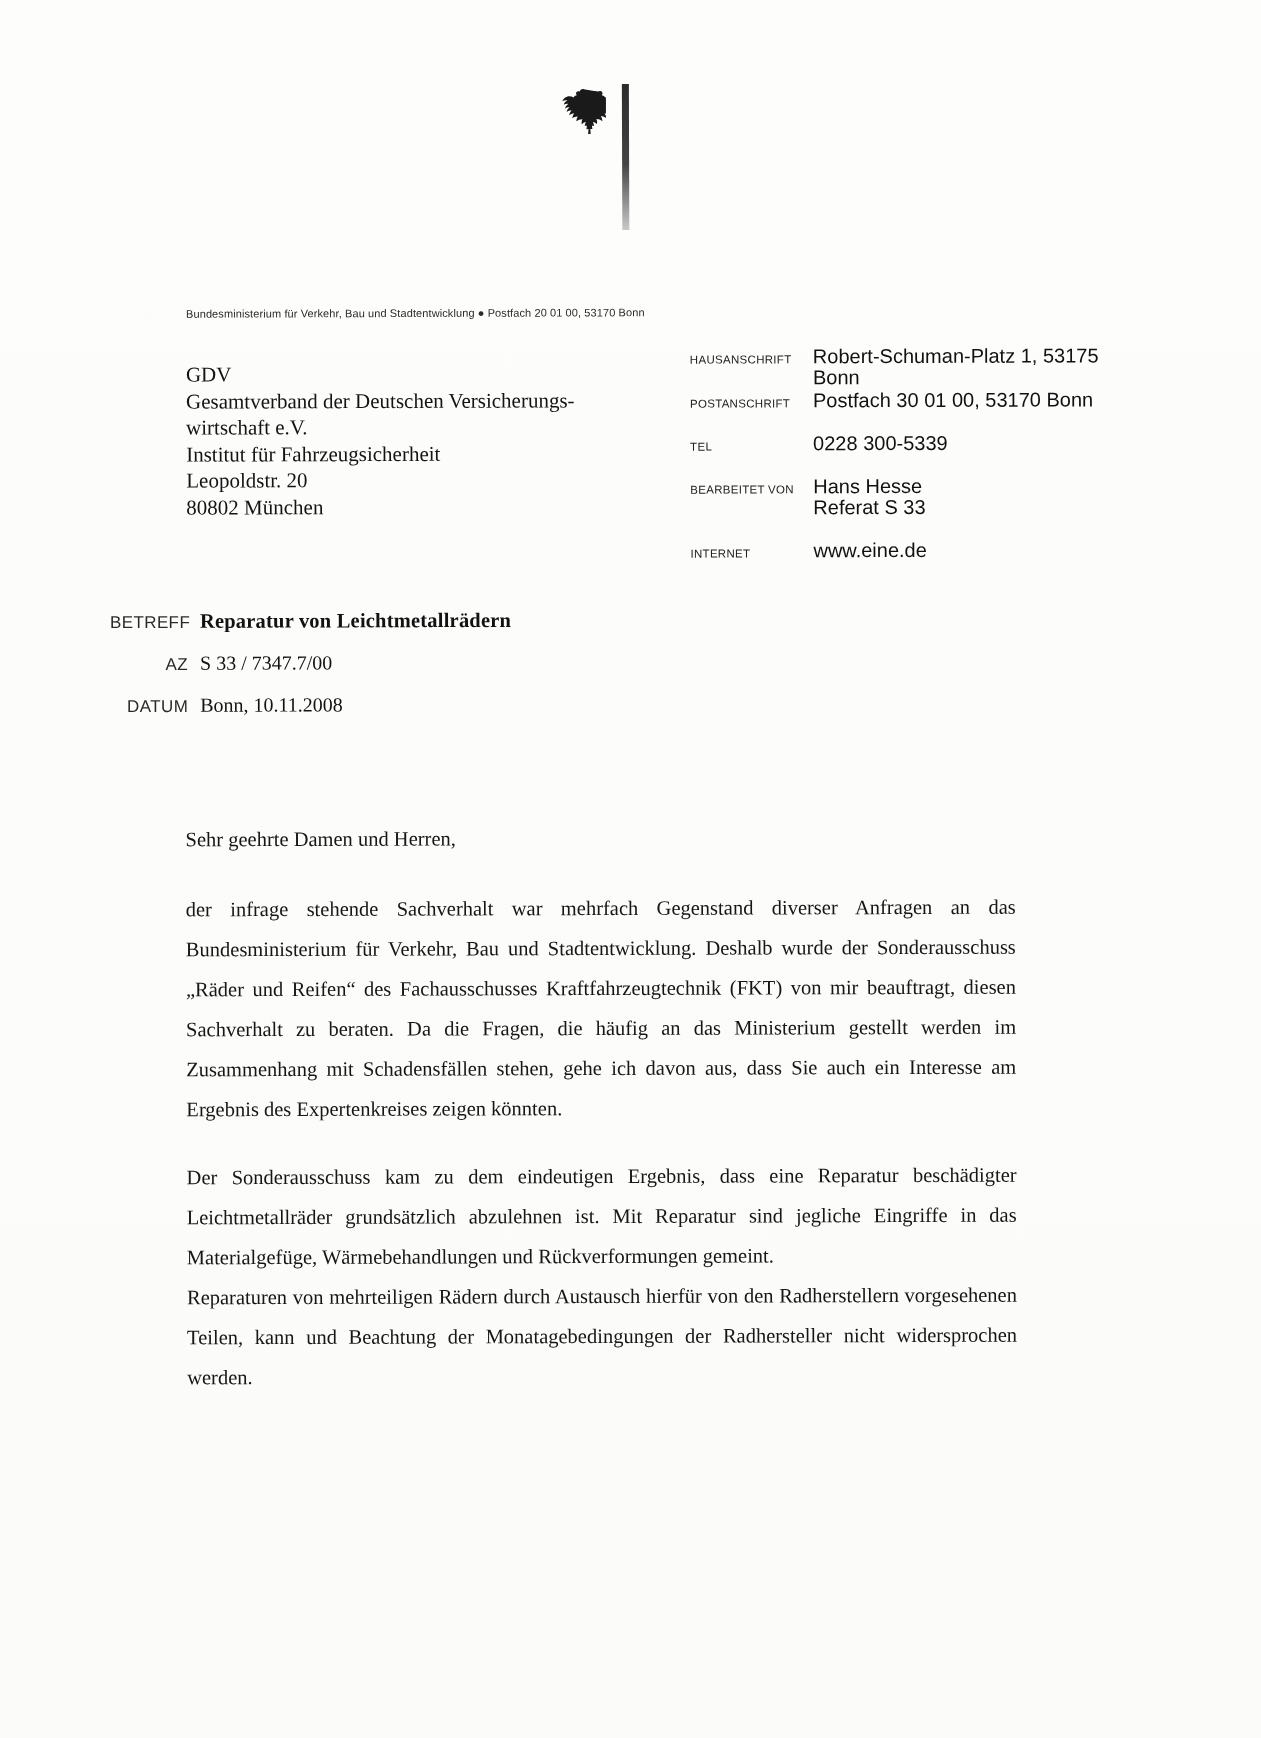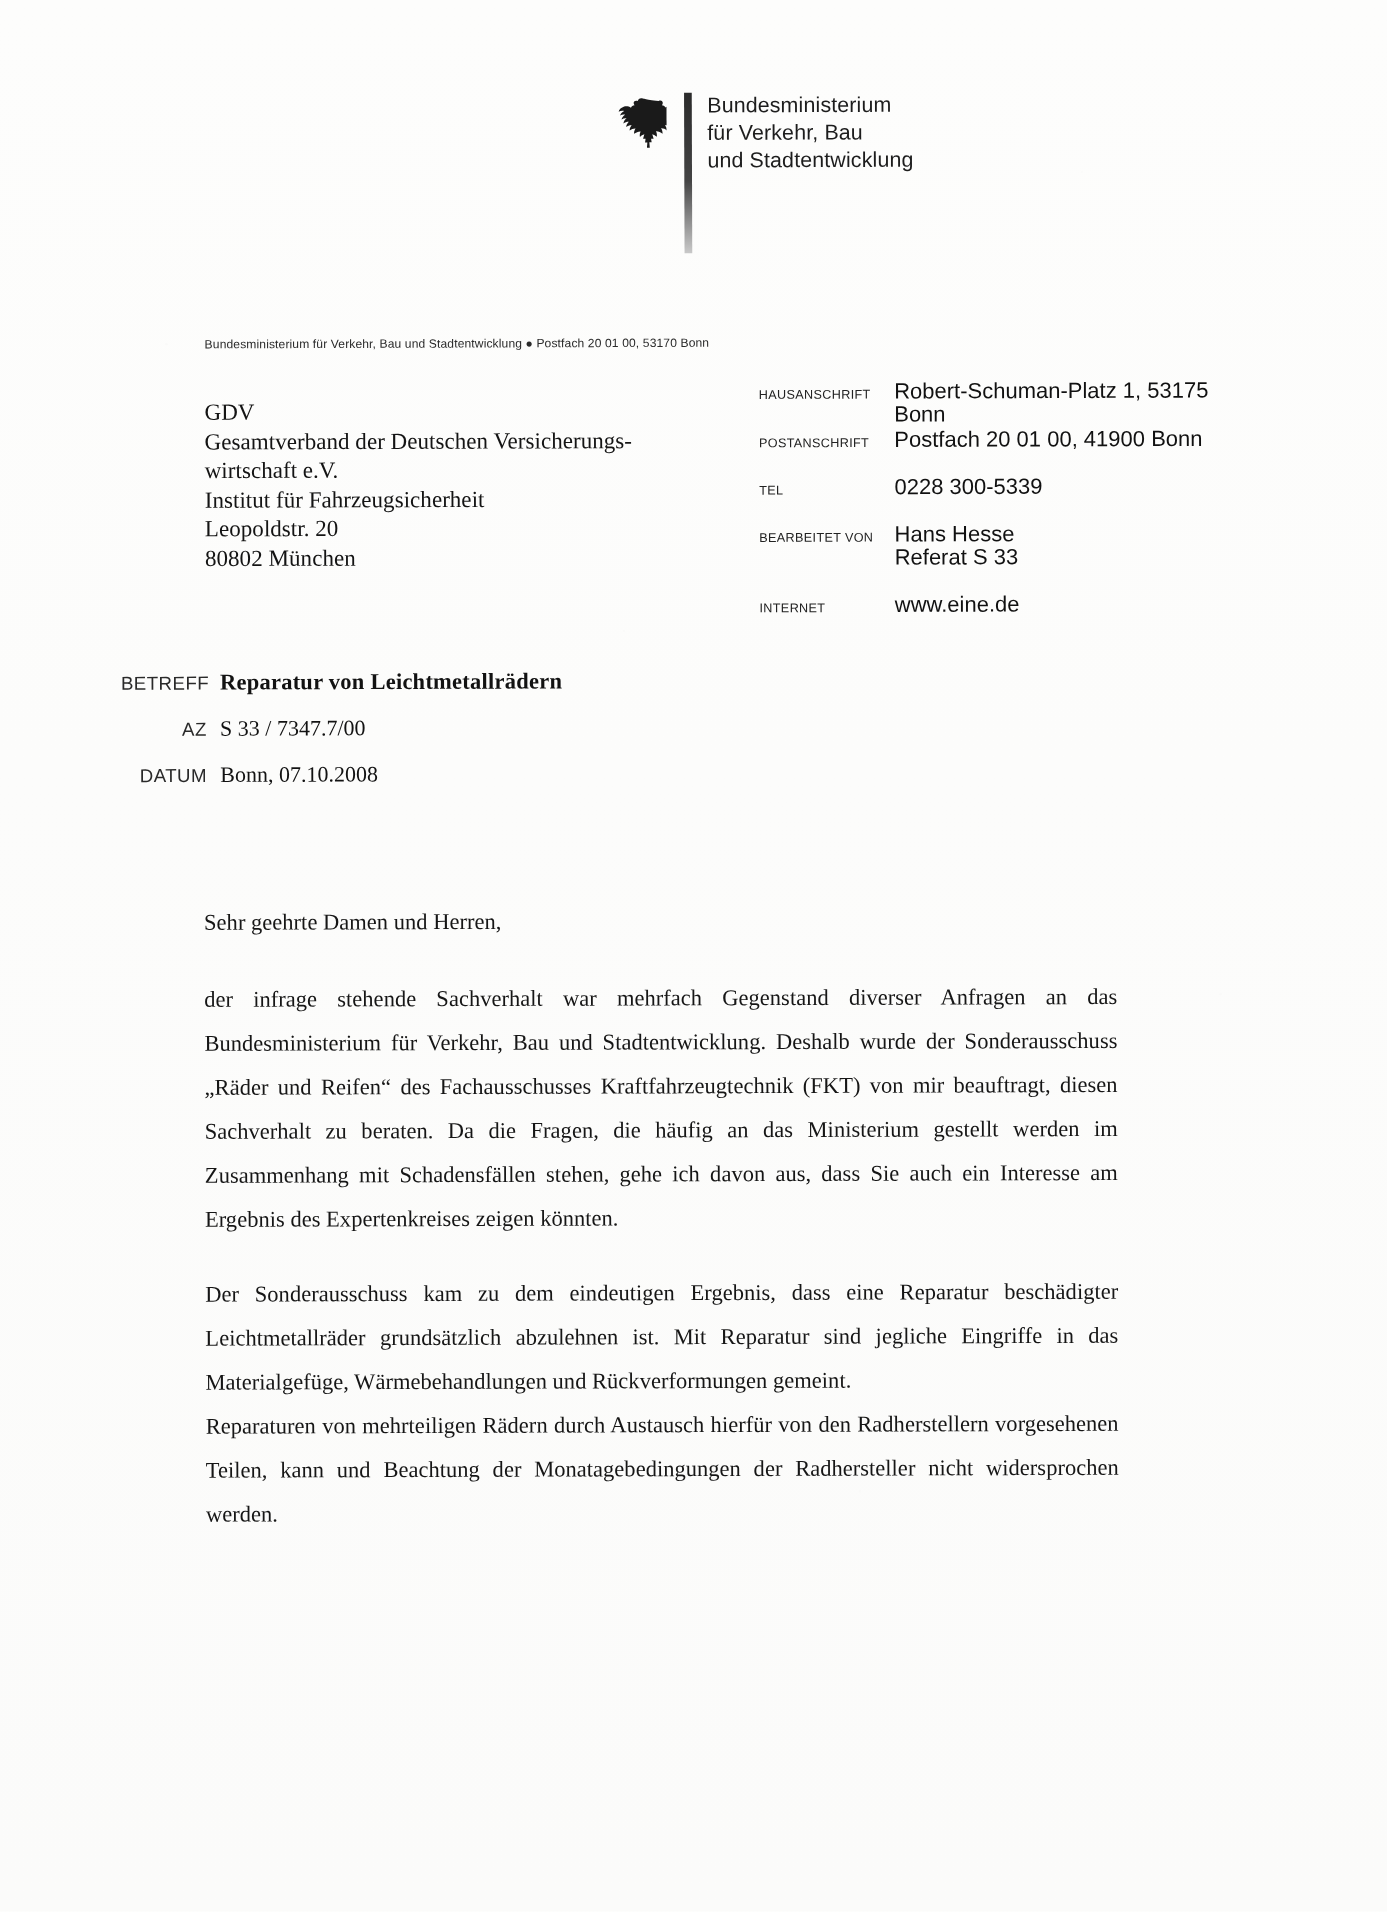--- a/index.html
+++ b/index.html
@@ -179,42 +179,39 @@
 <div class="page">
   <div class="scan-noise"></div>
 
   <div class="letterhead skew">
     <svg class="eagle" viewBox="0 0 46 52" aria-hidden="true">
       <g fill="#1a1a1a">
         <path d="M23 3c-1.6 0-2.8 1.1-3.1 2.5-1.1-.6-2.6-.5-3.3.5-.8 1.1-.4 2.5.4 3.3-1.6.2-2.9 1-3.3 2.2-1.9-1.2-4.4-1.6-6.6-.9-2.6.8-4.3 2.7-4.6 4.6 1.5-.9 3.4-1.2 5-.7-1.9.9-3.3 2.5-3.7 4.2 1.4-.8 3-1.1 4.5-.8-1.7 1.1-2.9 2.7-3.2 4.4 1.4-.9 3-1.3 4.6-1.1-1.6 1.2-2.7 2.9-2.9 4.6 1.5-1 3.2-1.5 4.9-1.4-1.4 1.3-2.3 3-2.4 4.7 1.5-1.1 3.3-1.7 5-1.6-1.2 1.4-1.9 3.1-1.9 4.8 1.6-1.3 3.5-2 5.4-1.9-1 1.5-1.5 3.2-1.3 4.9 1.7-1.5 3.8-2.3 5.9-2.2-.8 1.6-1 3.4-.6 5 1.1-1.2 2.5-2 4-2.4l-1.2 4.1h2.3l-.5 3.3h2.1l-.4 4.9h2.6l-.4-4.9h2.1l-.5-3.3h2.3l-1.2-4.1c1.5.4 2.9 1.2 4 2.4.4-1.6.2-3.4-.6-5 2.1-.1 4.2.7 5.9 2.2.2-1.7-.3-3.4-1.3-4.9 1.9-.1 3.8.6 5.4 1.9 0-1.7-.7-3.4-1.9-4.8 1.7-.1 3.5.5 5 1.6-.1-1.7-1-3.4-2.4-4.7 1.7-.1 3.4.4 4.9 1.4-.2-1.7-1.3-3.4-2.9-4.6 1.6-.2 3.2.2 4.6 1.1-.3-1.7-1.5-3.3-3.2-4.4 1.5-.3 3.1 0 4.5.8-.4-1.7-1.8-3.3-3.7-4.2 1.6-.5 3.5-.2 5 .7-.3-1.9-2-3.8-4.6-4.6-2.2-.7-4.7-.3-6.6.9-.4-1.2-1.7-2-3.3-2.2.8-.8 1.2-2.2.4-3.3-.7-1-2.2-1.1-3.3-.5C25.8 4.1 24.6 3 23 3z"></path>
       </g>
     </svg>
     <div class="rule-bar"></div>
-    <div class="ministry-name">Bundesministerium
-für Verkehr, Bau
-und Stadtentwicklung</div>
   </div>
 
   <div class="return-line skew">Bundesministerium für Verkehr, Bau und Stadtentwicklung ● Postfach 20 01 00, 53170 Bonn</div>
 
   <div class="recipient skew">GDV
 Gesamtverband der Deutschen Versicherungs-
 wirtschaft e.V.
 Institut für Fahrzeugsicherheit
 Leopoldstr. 20
 80802 München</div>
 
   <div class="contact skew">
     <div class="contact-row">
       <div class="contact-label">HAUSANSCHRIFT</div>
       <div class="contact-value">Robert-Schuman-Platz 1, 53175 Bonn</div>
     </div>
     <div class="contact-row">
       <div class="contact-label">POSTANSCHRIFT</div>
-      <div class="contact-value">Postfach 20 01 00, 41900 Bonn</div>
+      <div class="contact-value">Postfach 30 01 00, 53170 Bonn</div>
     </div>
     <div class="contact-row gap-top">
       <div class="contact-label">TEL</div>
       <div class="contact-value">0228 300-5339</div>
     </div>
     <div class="contact-row gap-top">
       <div class="contact-label">BEARBEITET VON</div>
       <div class="contact-value">Hans Hesse
 Referat S 33</div>
     </div>
@@ -228,21 +225,21 @@
     <div class="meta-row">
       <div class="meta-label">BETREFF</div>
       <div class="meta-value bold">Reparatur von Leichtmetallrädern</div>
     </div>
     <div class="meta-row">
       <div class="meta-label">AZ</div>
       <div class="meta-value">S 33 / 7347.7/00</div>
     </div>
     <div class="meta-row">
       <div class="meta-label">DATUM</div>
-      <div class="meta-value">Bonn, 07.10.2008</div>
+      <div class="meta-value">Bonn, 10.11.2008</div>
     </div>
   </div>
 
   <div class="body-text skew">
     <p class="salutation">Sehr geehrte Damen und Herren,</p>
     <p>der infrage stehende Sachverhalt war mehrfach Gegenstand diverser Anfragen an das Bundesministerium für Verkehr, Bau und Stadtentwicklung. Deshalb wurde der Sonderausschuss „Räder und Reifen“ des Fachausschusses Kraftfahrzeugtechnik (FKT) von mir beauftragt, diesen Sachverhalt zu beraten. Da die Fragen, die häufig an das Ministerium gestellt werden im Zusammenhang mit Schadensfällen stehen, gehe ich davon aus, dass Sie auch ein Interesse am Ergebnis des Expertenkreises zeigen könnten.</p>
     <p class="tight">Der Sonderausschuss kam zu dem eindeutigen Ergebnis, dass eine Reparatur beschädigter Leichtmetallräder grundsätzlich abzulehnen ist. Mit Reparatur sind jegliche Eingriffe in das Materialgefüge, Wärmebehandlungen und Rückverformungen gemeint.</p>
     <p>Reparaturen von mehrteiligen Rädern durch Austausch hierfür von den Radherstellern vorgesehenen Teilen, kann und Beachtung der Monatagebedingungen der Radhersteller nicht widersprochen werden.</p>
   </div>
 </div>

